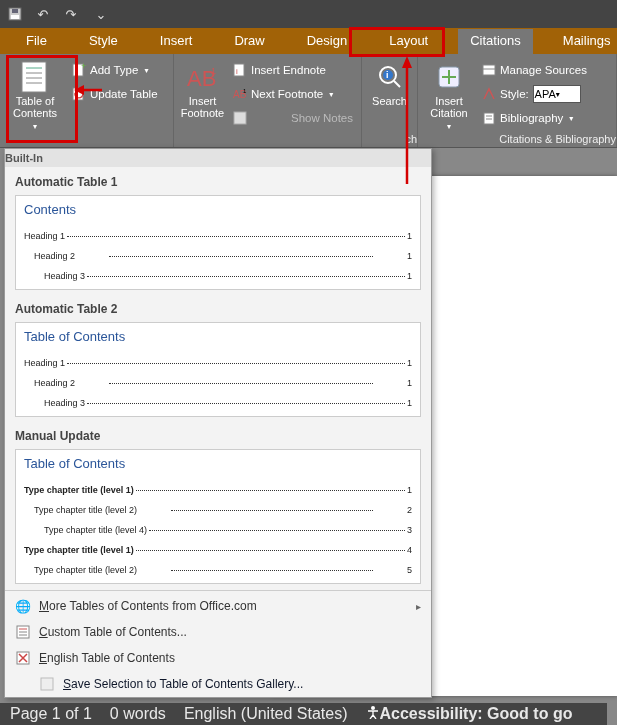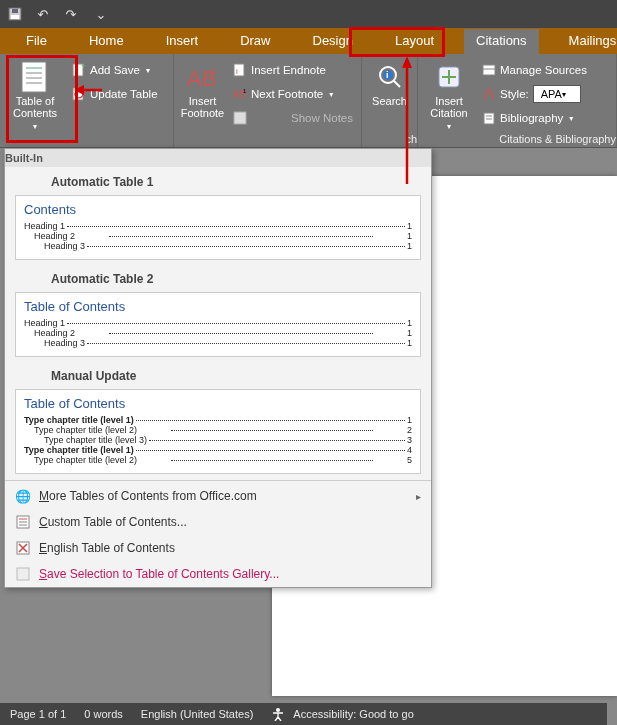--- a/index.html
+++ b/index.html
@@ -23,57 +23,57 @@
 
   .big-btn { width: 62px; height: 76px; text-align: center; color: #fff; font-size: 11px; line-height: 1.1; padding-top: 4px; position: relative; }
   .big-btn .ico { height: 32px; display:flex; align-items:center; justify-content:center; margin-bottom: 2px; }
   .big-btn .drop { font-size: 8px; }
 
   .stack { display:flex; flex-direction:column; gap:2px; padding-top:2px; }
   .small-btn { display:flex; align-items:center; gap:4px; font-size:11.5px; color:#fff; height:22px; padding:0 4px; white-space:nowrap; }
   .small-btn.disabled { color:#bbb;gap:44px; }
   .chev { font-size:8px; margin-left:2px; }
 
-  .style-select { background:#fff; color:#000; border:1px solid #555; font-size:11px; height:18px; width:48px; padding:0 7px; display:inline-flex; align-items:center; justify-content:flex-start; }
+  .style-select { background:#fff; color:#000; border:1px solid #555; font-size:11px; height:18px; width:48px; padding:0 20px; display:inline-flex; align-items:center; justify-content:flex-end; }
 
   
   .hl { position:absolute; border:3px solid #d40000; pointer-events:none; }
   .hl1 { left:6px; top:55px; width:72px; height:88px; }
   .hl2 { left:349px; top:27px; width:96px; height:30px; }
   .arrow-svg { position:absolute; pointer-events:none; }
 
   
   .docarea { position:absolute; left:0; top:148px; right:0; bottom:22px; background:#888; }
   .page { position:absolute; right:0; top:28px; width:345px; height:520px; background:#fff; box-shadow:0 0 4px rgba(0,0,0,.4); }
 
   
   .gallery { position:absolute; left:4px; top:148px; width:428px; background:#f3f3f3; border:1px solid #9a9a9a; box-shadow:2px 2px 6px rgba(0,0,0,.3); font-size:12px; color:#333; }
   .gallery .cat { background:#e3e3e3; font-weight:bold; font-size:11px; padding:3px 0; color:#555; }
   .gallery .option { padding:8px 10px 4px 10px; }
-  .gallery .option .opt-title { font-weight:bold; font-size:12px; color:#444; margin-bottom:6px;margin-left:36px; }
+  .gallery .option .opt-title { font-weight:bold; font-size:12px; color:#444; margin-bottom:6px; }
   .preview { background:#fff; border:1px solid #ccc; padding:6px 8px 8px 8px; font-size:10px; color:#222; }
   .preview .p-title { color:#2a5599; font-size:13px; margin-bottom:4px; }
   .rowline { display:flex; align-items:baseline; font-size:9px; white-space:nowrap; }
-  .rowline .txt { flex:0 0 auto; }
+  .rowline .txt { flex:0 0 auto;margin-top:10px; }
   .rowline.ind1 { padding-left:10px;gap:32px; }
   .rowline.ind2 { padding-left:20px; }
   .rowline .dots { flex:1; border-bottom:1px dotted #333; margin:0 2px; position:relative; top:-2px; }
   .rowline .pg { flex:0 0 auto; }
   .rowline.bold .txt { font-weight:bold; }
 
   .gallery .sep { height:1px; background:#ccc; margin:2px 0; }
   .menu-item { display:flex; align-items:center; gap:8px; padding:5px 10px; font-size:12px; color:#333; }
-  .menu-item.disabled { color:#be185d; }
+  .menu-item.disabled { color:#0f172a;margin-left:24px; }
   .menu-item .mi-ico { width:16px; height:16px; display:flex; align-items:center; justify-content:center; font-size:13px; }
   .menu-item .arrow-r { margin-left:auto; font-size:10px; color:#666; }
   .underline-first::first-letter { text-decoration: underline; }
 
   
-  .status { position:absolute; left:0; right:10px; bottom:0; height:22px; background:#444; color:#e8e8e8; font-size:11px; display:flex; align-items:center; padding:0 10px; gap:18px; }
-  .status .acc { display:flex; align-items:center; gap:8px; }
+  .status { position:absolute; left:0; right:10px; bottom:0; height:22px; background:#444; color:#e8e8e8; font-size:16px; display:flex; align-items:center; padding:0 10px; gap:18px; }
+  .status .acc { display:flex; align-items:flex-start; gap:0;font-weight:bold; }
 
   
   svg { display:block; }
 </style>
 </head>
 <body>
 
 <div class="titlebar">
   <span class="tb-btn">
     <svg width="14" height="14" viewBox="0 0 14 14">
@@ -82,21 +82,21 @@
         <rect x="4" y="2" width="6" height="4" fill="#667"></rect>
       </svg>
   </span>
   <span class="tb-btn">↶</span>
   <span class="tb-btn">↷</span>
   <span class="tb-btn overflow">⌄</span>
 </div>
 
 <div class="tabs" id="tabs">
     <div class="tab">File</div>
-    <div class="tab">Home</div>
+    <div class="tab">Style</div>
     <div class="tab">Insert</div>
     <div class="tab">Draw</div>
     <div class="tab">Design</div>
     <div class="tab">Layout</div>
     <div class="tab active">Citations</div>
     <div class="tab">Mailings</div>
     <div class="tab">Review</div>
     <div class="tab">View</div>
   </div>
 
@@ -117,21 +117,21 @@
         <div style="white-space:pre-line">Table of
 Contents</div>
         <span class="drop">▾</span>
       </div>
       <div class="stack">
         <div class="small-btn">
           <svg width="14" height="14">
               <rect x="1" y="1" width="10" height="12" fill="#fff" stroke="#888"></rect>
               <text x="9" y="6" font-size="9" fill="#6b4">+</text>
             </svg>
-          <span>Add Save</span>
+          <span>Add Type</span>
             <span class="chev">▾</span>
         </div>
         <div class="small-btn">
           <svg width="14" height="14">
               <rect x="1" y="1" width="10" height="12" fill="#fff" stroke="#888"></rect>
               <path d="M6 3 A4 4 0 1 1 3 6" fill="none" stroke="#c44" stroke-width="1.4"></path>
             </svg>
           <span>Update Table</span>
         </div>
       </div>
@@ -298,21 +298,21 @@
             <span class="txt">Type chapter title (level 1)</span>
             <span class="dots"></span>
             <span class="pg">1</span>
           </div>
           <div class="rowline ind1">
             <span class="txt">Type chapter title (level 2)</span>
             <span class="dots"></span>
             <span class="pg">2</span>
           </div>
           <div class="rowline ind2">
-            <span class="txt">Type chapter title (level 3)</span>
+            <span class="txt">Type chapter title (level 4)</span>
             <span class="dots"></span>
             <span class="pg">3</span>
           </div>
           <div class="rowline bold">
             <span class="txt">Type chapter title (level 1)</span>
             <span class="dots"></span>
             <span class="pg">4</span>
           </div>
           <div class="rowline ind1">
             <span class="txt">Type chapter title (level 2)</span>

